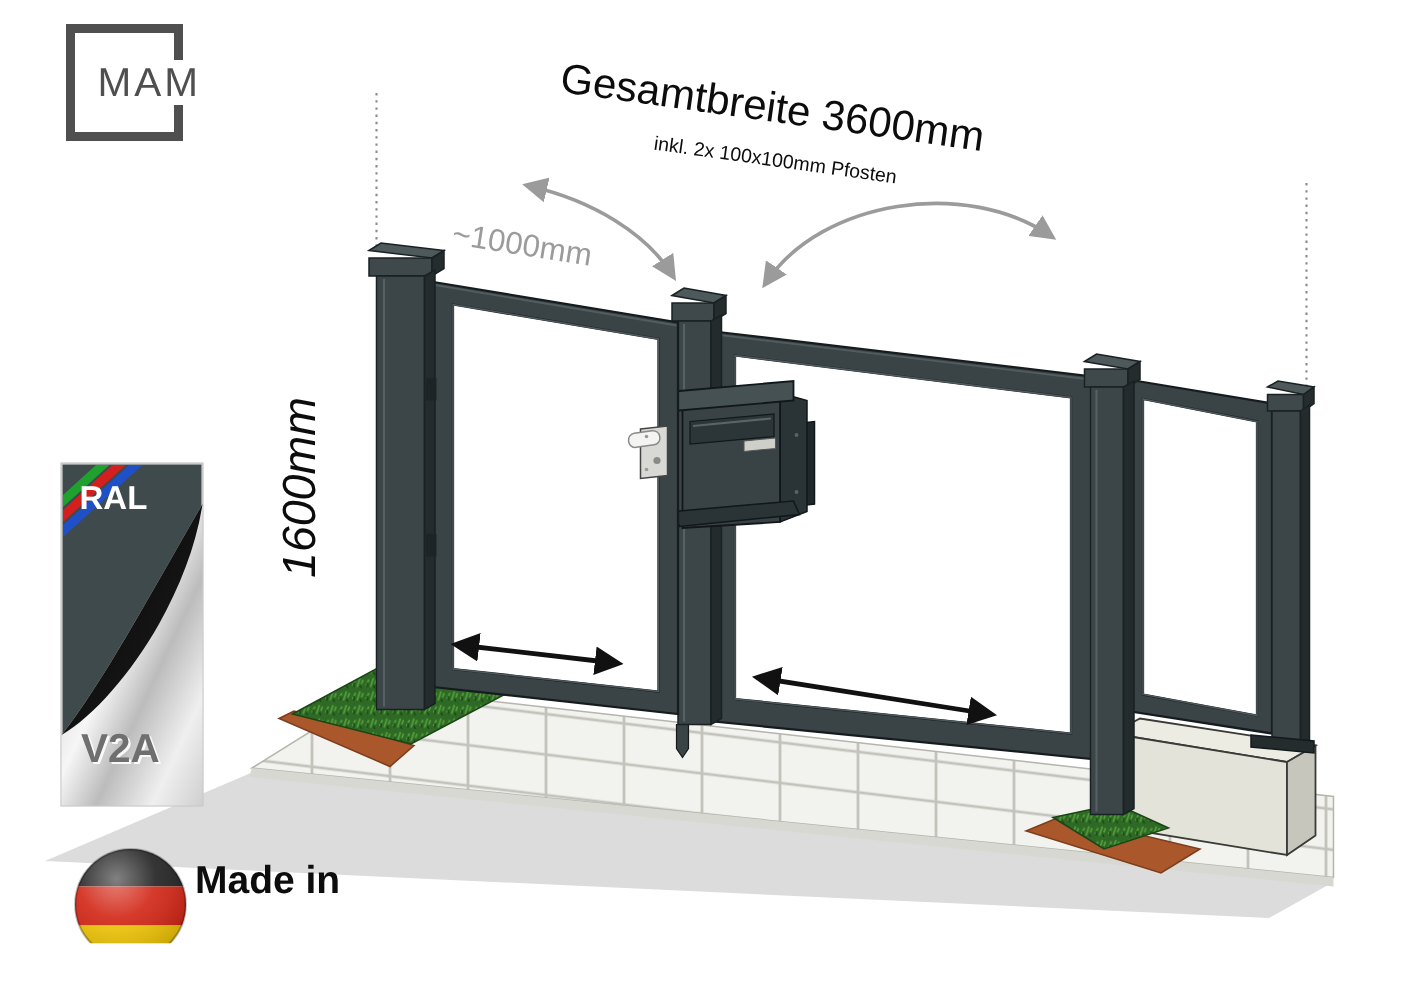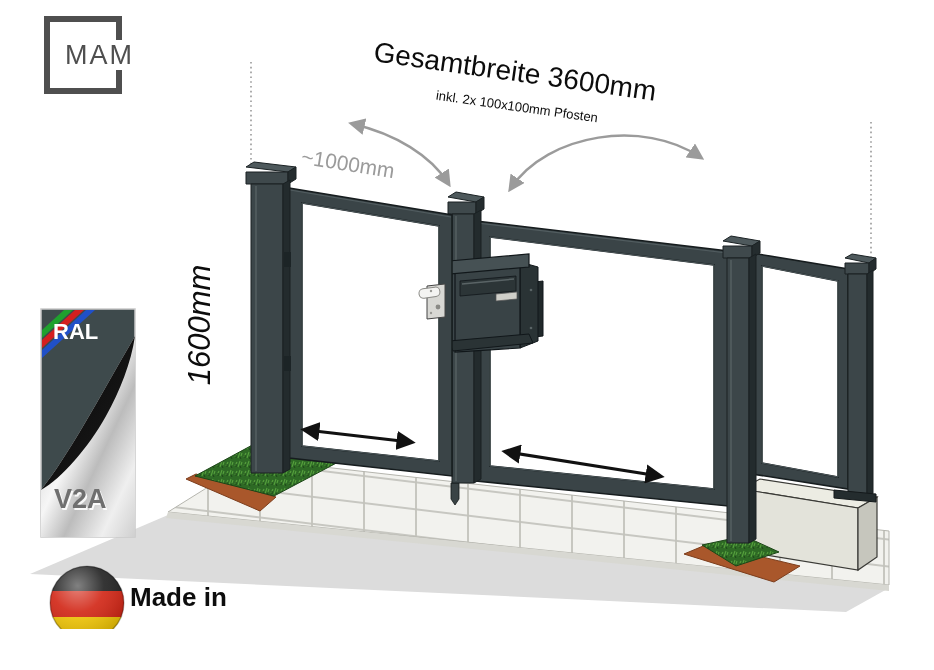--- a/index.html
+++ b/index.html
@@ -12,21 +12,21 @@
   
   #title{left:345px;top:56px;width:340px;text-align:center;font-size:28px;color:#0c0c0c;
          transform:rotate(8deg);transform-origin:center;}
   #subtitle{left:397px;top:99px;width:240px;text-align:center;font-size:13px;color:#0c0c0c;
          transform:rotate(8deg);transform-origin:center;}
   #w1000{left:283px;top:152px;width:130px;text-align:center;font-size:21px;color:#9b9b9b;
          transform:rotate(9deg);transform-origin:center;}
   #h1600{left:115px;top:307px;width:170px;text-align:center;font-size:31px;font-style:italic;color:#0c0c0c;
          transform:rotate(-90deg);transform-origin:center;}
   
-  #mig-text{left:130px;top:571px;font-size:26px;font-weight:bold;color:#0d0d0d;line-height:30px;margin-top:11px;}
+  #mig-text{left:130px;top:571px;font-size:26px;font-weight:bold;color:#0d0d0d;line-height:30px;}
   svg{display:block;}
 </style>
 </head>
 <body>
 
 <div id="stage">
 
   <svg class="abs" style="left:0;top:0" width="934" height="670" viewBox="0 0 934 670">
     <defs>
       <pattern id="tiles" width="52" height="27" patternUnits="userSpaceOnUse" patternTransform="skewY(6.9)">

